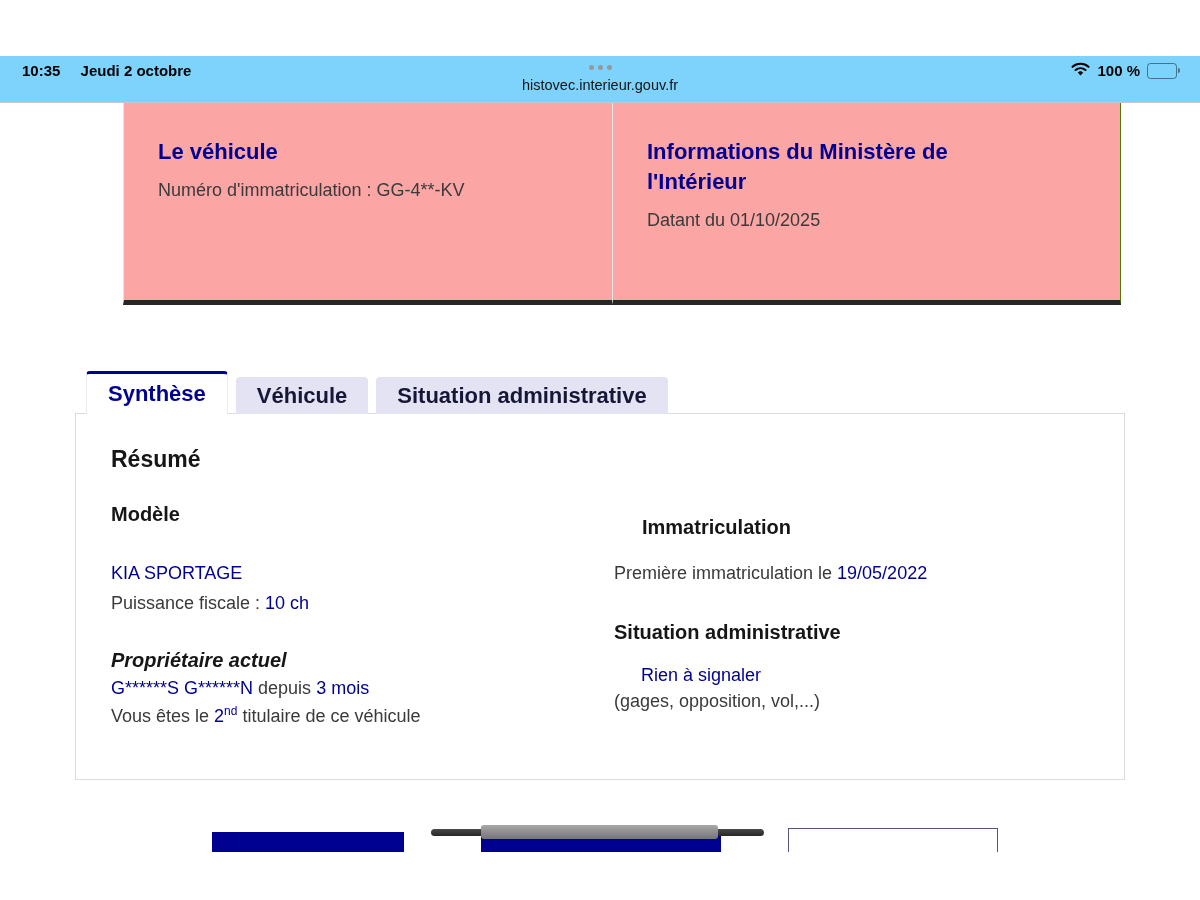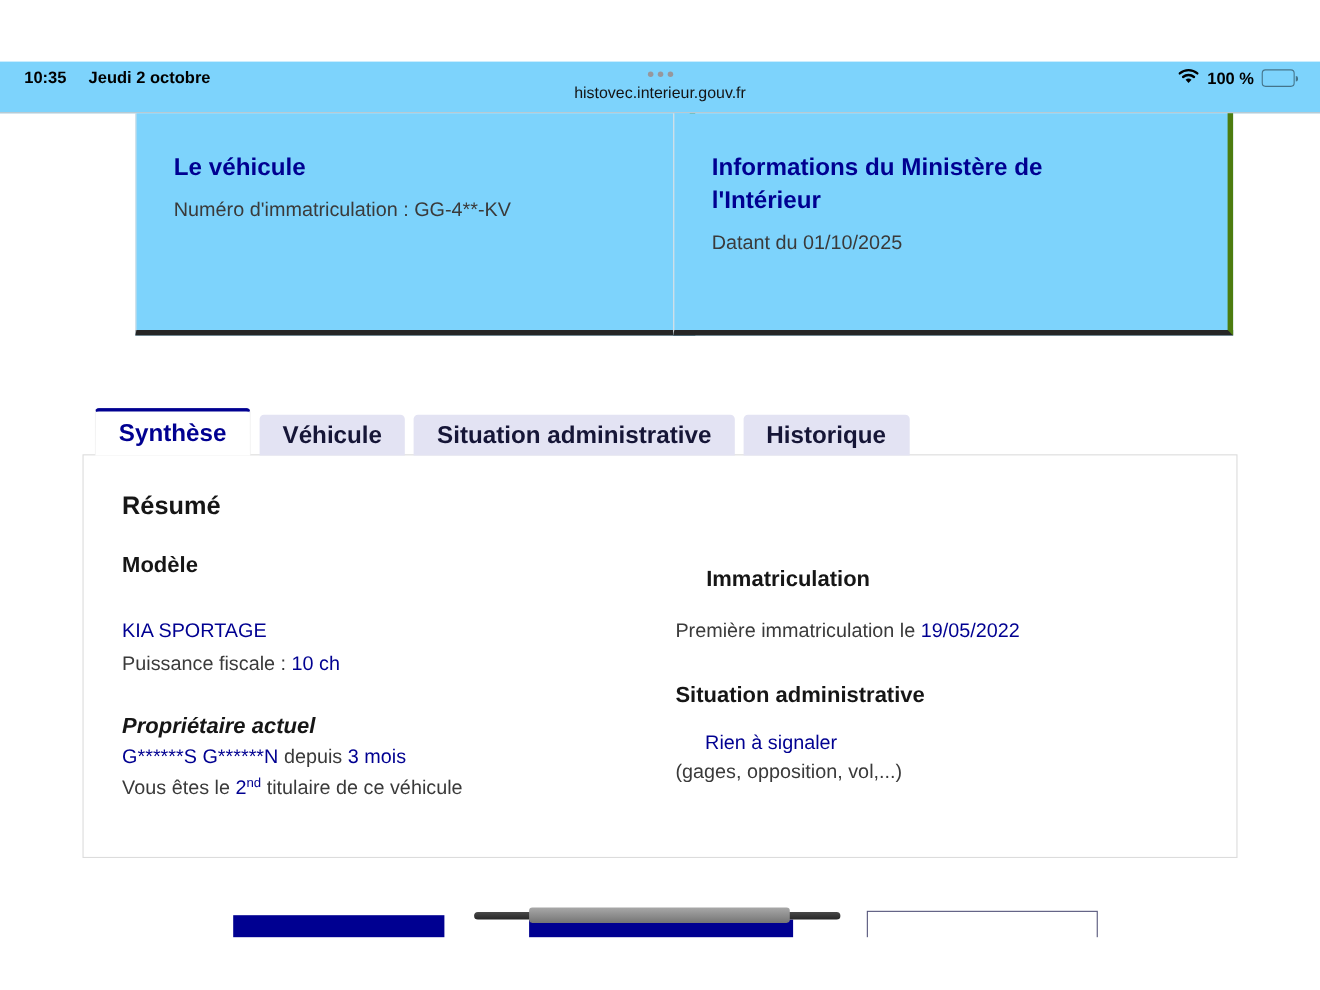--- a/index.html
+++ b/index.html
@@ -15,22 +15,22 @@
   .sb-dots{position:absolute;left:0;right:0;top:9px;display:flex;justify-content:center;gap:4px;}
   .sb-dot{width:5px;height:5px;border-radius:50%;background:#97979c;}
   .sb-url{position:absolute;left:0;right:0;top:21px;text-align:center;font-size:14.5px;color:#141414;}
   .sb-right{position:absolute;right:20px;top:6px;display:flex;align-items:center;gap:7px;
     font-size:15px;font-weight:600;color:#000;}
   .bat-wrap{display:flex;align-items:center;}
   .bat-body{width:26px;height:12px;border:1px solid rgba(0,0,0,.45);border-radius:3.5px;padding:1px;box-sizing:content-box;}
   .bat-fill{width:100%;height:100%;background:#000;border-radius:2px;}
   .bat-nub{width:2px;height:5px;background:rgba(0,0,0,.45);border-radius:0 2px 2px 0;margin-left:1px;}
   
-  .card{position:absolute;top:103px;width:509px;height:202px;background:#7dd3fc;box-sizing:border-box;
-    border-left:1px solid #e3e3e3;border-right:5px solid #4d7c0f;border-bottom:5px solid #262626;}
+  .card{position:absolute;top:103px;width:509px;height:202px;background:#fca5a5;box-sizing:border-box;
+    border-left:1px solid #e3e3e3;border-right:1px solid #4d7c0f;border-bottom:5px solid #262626;}
   #card-vehicle{left:123px;}
   #card-ministry{left:612px;}
   .card-title{margin:34px 34px 0;font-size:22px;line-height:30px;font-weight:700;color:#000091;}
   #card-ministry .card-title{max-width:330px;}
   .card-text{margin:13px 34px 0;font-size:18px;color:#3a3a3a;}
   
   .tabs{position:absolute;left:86px;top:371px;display:flex;align-items:flex-end;gap:8px;z-index:3;}
   .tab{box-sizing:border-box;height:37px;padding:13px 21px;display:flex;align-items:center;
     background:#e3e3f3;border-radius:4px 4px 0 0;font-size:22px;font-weight:700;color:#161637;cursor:pointer;}
   .tab.active{height:43px;background:#fff;border-top:3px solid #000091;
@@ -106,21 +106,20 @@
   </div>
   <div class="card" id="card-ministry">
     <div class="card-title">Informations du Ministère de l'Intérieur</div>
     <div class="card-text">Datant du 01/10/2025</div>
   </div>
 
   <div class="tabs">
     <div class="tab active">Synthèse</div>
     <div class="tab">Véhicule</div>
     <div class="tab">Situation administrative</div>
-    <div class="tab">Historique</div>
   </div>
 
   <div class="panel">
     <h2 class="panel-title">Résumé</h2>
 
     <h3 class="h3 h-model">Modèle</h3>
     <div class="line blue model-value">KIA SPORTAGE</div>
     <div class="line power-line"><span>Puissance fiscale : </span><span class="blue">10 ch</span></div>
 
     <h3 class="h3 h-owner">Propriétaire actuel</h3>

